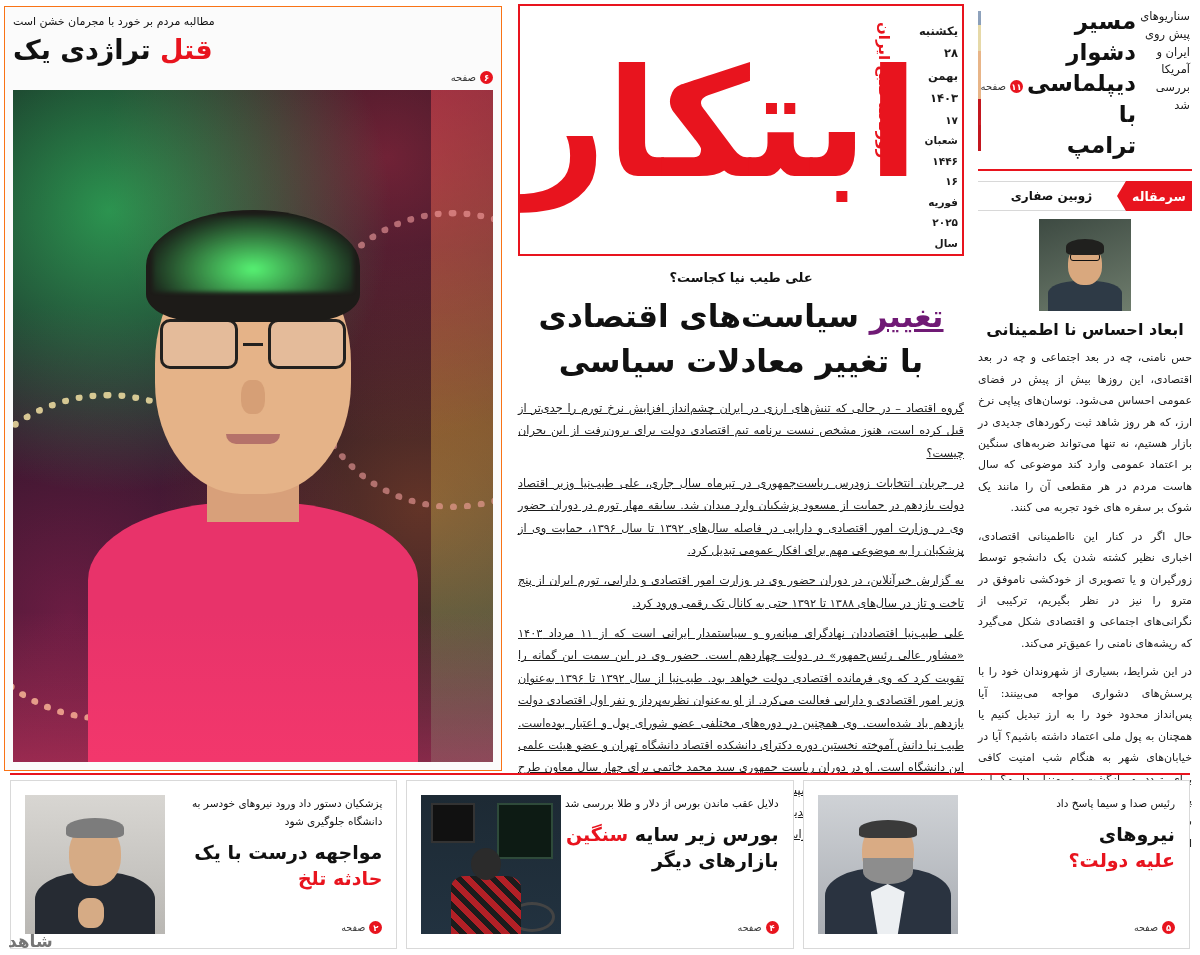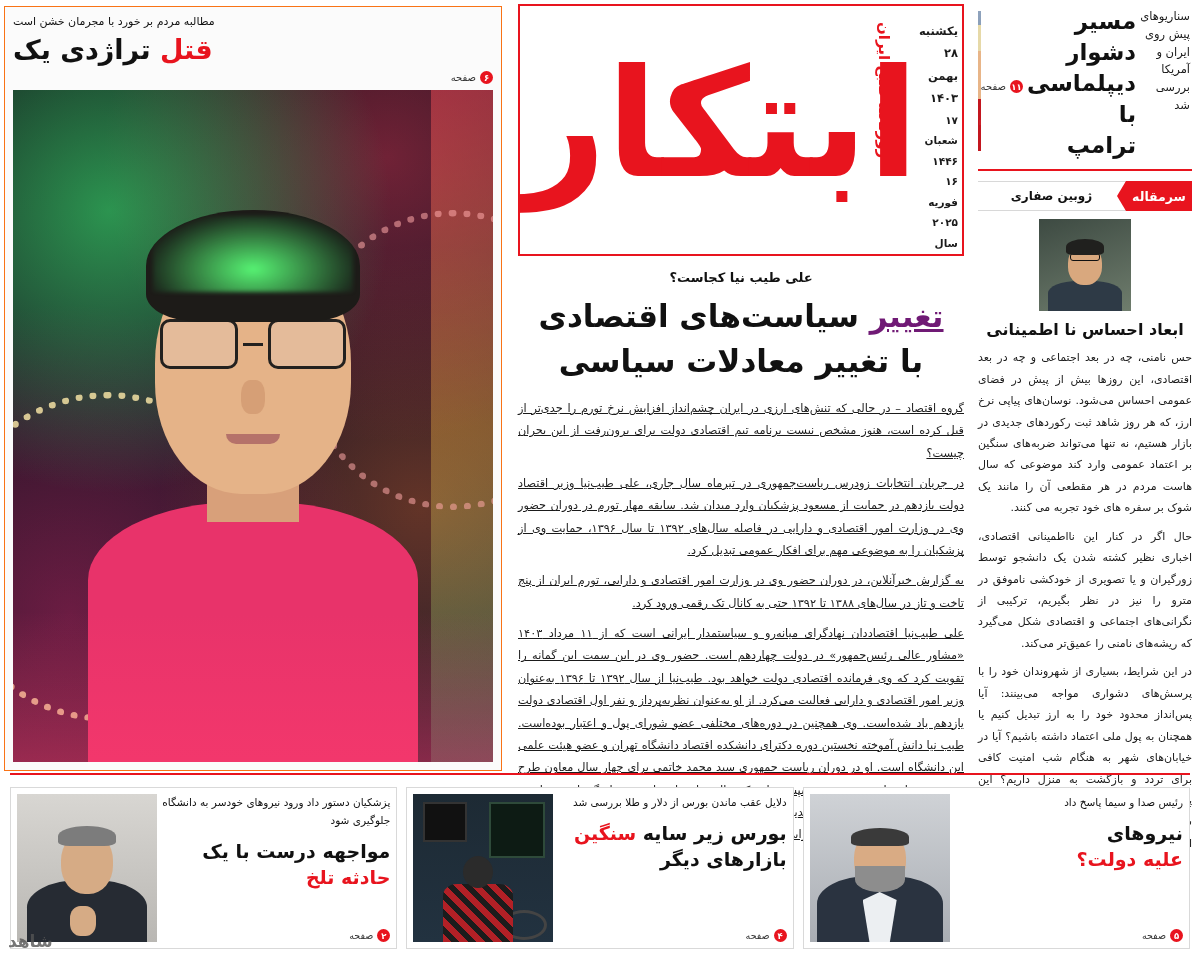--- a/index.html
+++ b/index.html
@@ -302,21 +302,21 @@
     padding: 0 10px 6px 10px;
   }
   .bstrip-inner {
     display:flex; flex-direction: row-reverse; width: 100%;
     border-top: 2px solid #e8141e;
     padding-top: 5px; gap: 9px;
   }
   .bbox {
     flex: 1; border: 1px solid #d9d9d9; background:#fff;
     display: flex; flex-direction: row-reverse;
-    padding: 6px; position: relative; margin-top: 7px;
+    padding: 14px; position: relative;
   }
   .bbox .thumb { width: 140px; height: 100%; position: relative; overflow: hidden; background:#333; }
   .bbox .btext { flex: 1; display:flex; flex-direction: column; }
   .bbox .bkick { font-size: 10.5px; color:#111; line-height:1.7; text-align: right; }
   .bbox .bhead {
     margin-top: 8px; font-size: 19px; font-weight: bold; color:#111;
     line-height: 1.4; text-align: right;
   }
   .bbox .bhead .red { color:#e8141e; }
   .bbox .bref { margin-top: auto; display:flex; align-items:center; gap:4px; }

